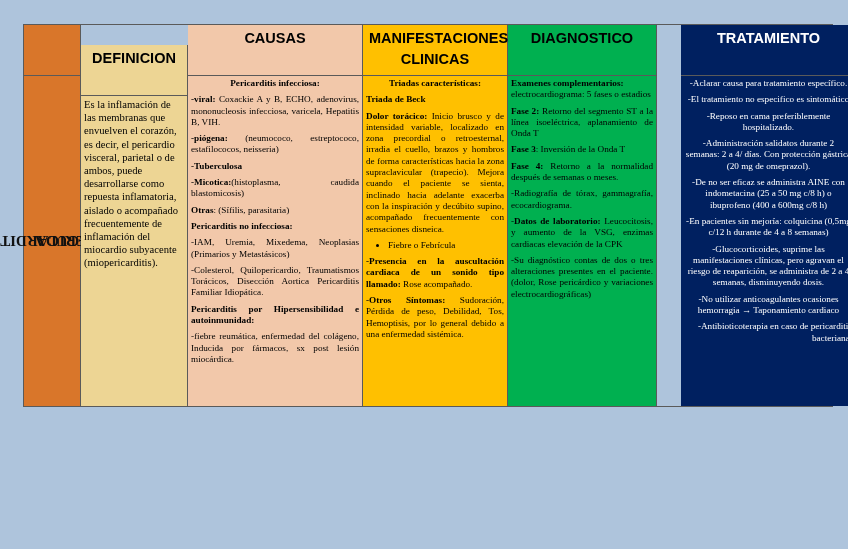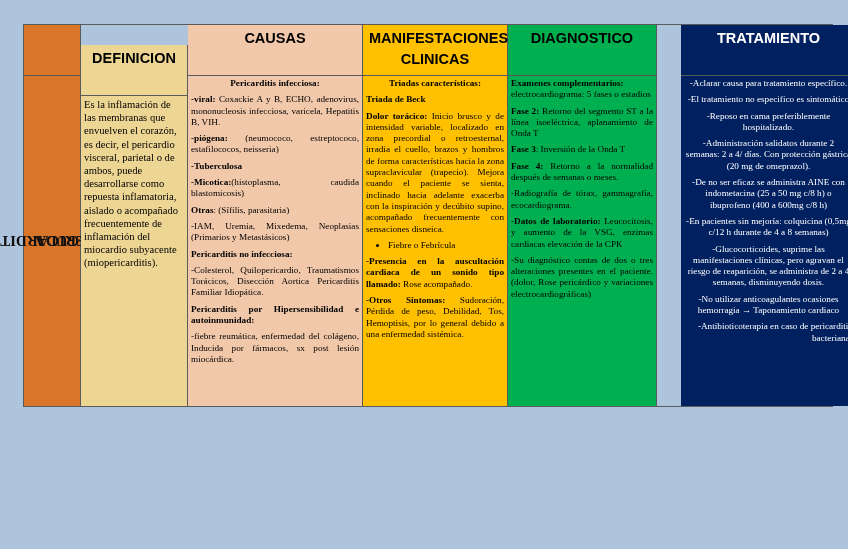--- a/index.html
+++ b/index.html
@@ -41,22 +41,22 @@
 
   <div class="col" style="left:164px;width:175px;background:#f2c8aa;">
     <div class="hdr">CAUSAS</div>
     <div class="body j">
       <p class="c"><b>Pericarditis infecciosa:</b></p>
       <p><b>-viral:</b><span> Coxackie A y B, ECHO, adenovirus, mononucleosis infecciosa, varicela, Hepatitis B, VIH.</span></p>
       <p><b>-piógena:</b><span> (neumococo, estreptococo, estafilococos, neisseria)</span></p>
       <p><b>-Tuberculosa</b></p>
       <p><b>-Micotica:</b><span>(histoplasma, caudida blastomicosis)</span></p>
       <p><b>Otras</b><span>: (Sífilis, parasitaria)</span></p>
+      <p><b>Pericarditis no infecciosa:</b></p>
       <p>-IAM, Uremia, Mixedema, Neoplasias (Primarios y Metastásicos)</p>
-      <p><b>Pericarditis no infecciosa:</b></p>
       <p>-Colesterol, Quilopericardio, Traumatismos Torácicos, Disección Aortica Pericarditis Familiar Idiopática.</p>
       <p><b>Pericarditis por Hipersensibilidad e autoinmunidad:</b></p>
       <p>-fiebre reumática, enfermedad del colágeno, Inducida por fármacos, sx post lesión miocárdica.</p>
     </div>
   </div>
 
   <div class="col" style="left:339px;width:145px;background:#ffc000;">
     <div class="hdr" style="padding:3px 6px 0;">MANIFESTACIONES CLINICAS</div>
     <div class="body j">
       <p class="c"><b>Triadas características:</b></p>

